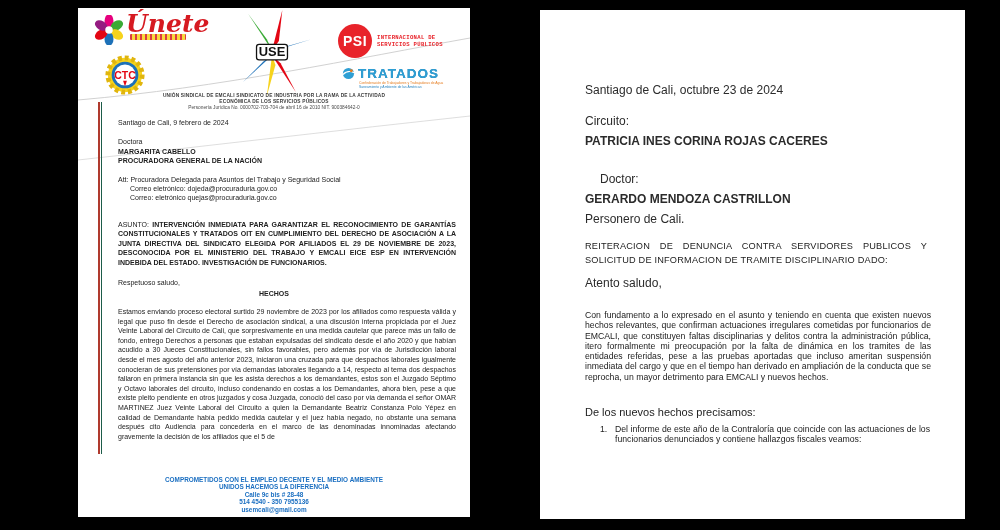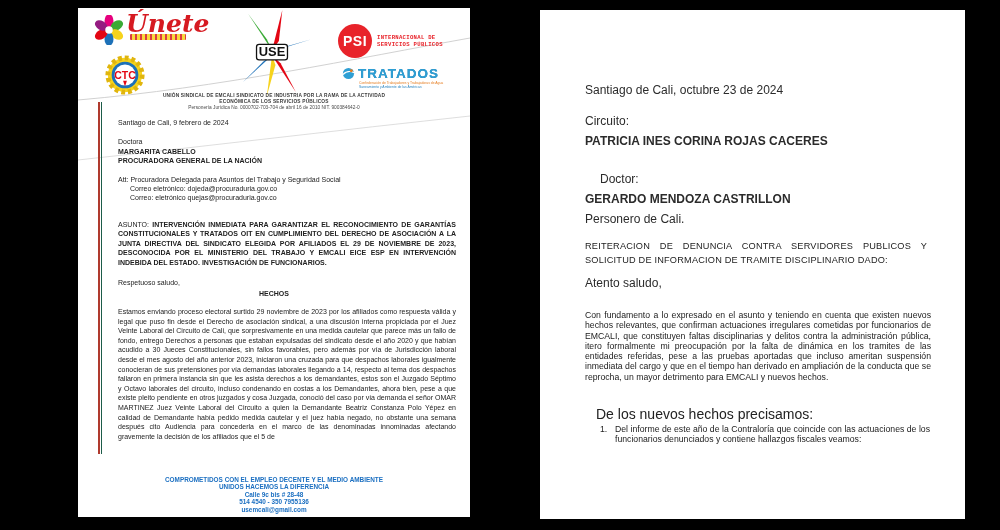--- a/index.html
+++ b/index.html
@@ -59,21 +59,21 @@
   .rp-date{left:45px;top:75px;}
   .rp-t1{left:45px;top:106px;}
   .rp-n1{left:45px;top:126px;font-weight:bold;}
   .rp-r1{left:45px;top:146px;}
   .rp-t2{left:45px;top:164px;margin-left:15px;}
   .rp-n2{left:45px;top:184px;font-weight:bold;}
   .rp-r2{left:45px;top:204px;}
   .rp-subject{left:45px;top:230px;width:342px;text-align:justify;font-size:9.2px;line-height:13.5px;letter-spacing:.2px;}
   .rp-salutation{left:45px;top:268px;}
   .rp-body{left:45px;top:300px;width:346px;text-align:justify;font-size:8.7px;line-height:10.3px;}
-  .rp-leadin{left:56px;top:396px;font-size:14px;}
+  .rp-leadin{left:45px;top:396px;font-size:11px;}
   .rp-item{left:60px;top:414px;width:330px;display:flex;font-size:8.7px;line-height:10.3px;}
   .rp-item .num{width:15px;flex:none;}
   .rp-item .txt{text-align:justify;}
 
   
   .stamp{left:245px;top:118px;width:160px;height:76px;}
   .stamp-org{position:absolute;left:0;top:46px;font-family:"DejaVu Serif",serif;font-style:italic;font-weight:bold;font-size:7.5px;color:#333;}
   .stamp-loc{position:absolute;left:2px;top:56px;font-size:3.6px;color:#555;}
   .stamp-lines{position:absolute;left:42px;top:4px;width:116px;}
   .stamp-lines div{height:2.2px;background:#8a8a8a;opacity:.55;margin-bottom:3.4px;border-radius:1px;}

